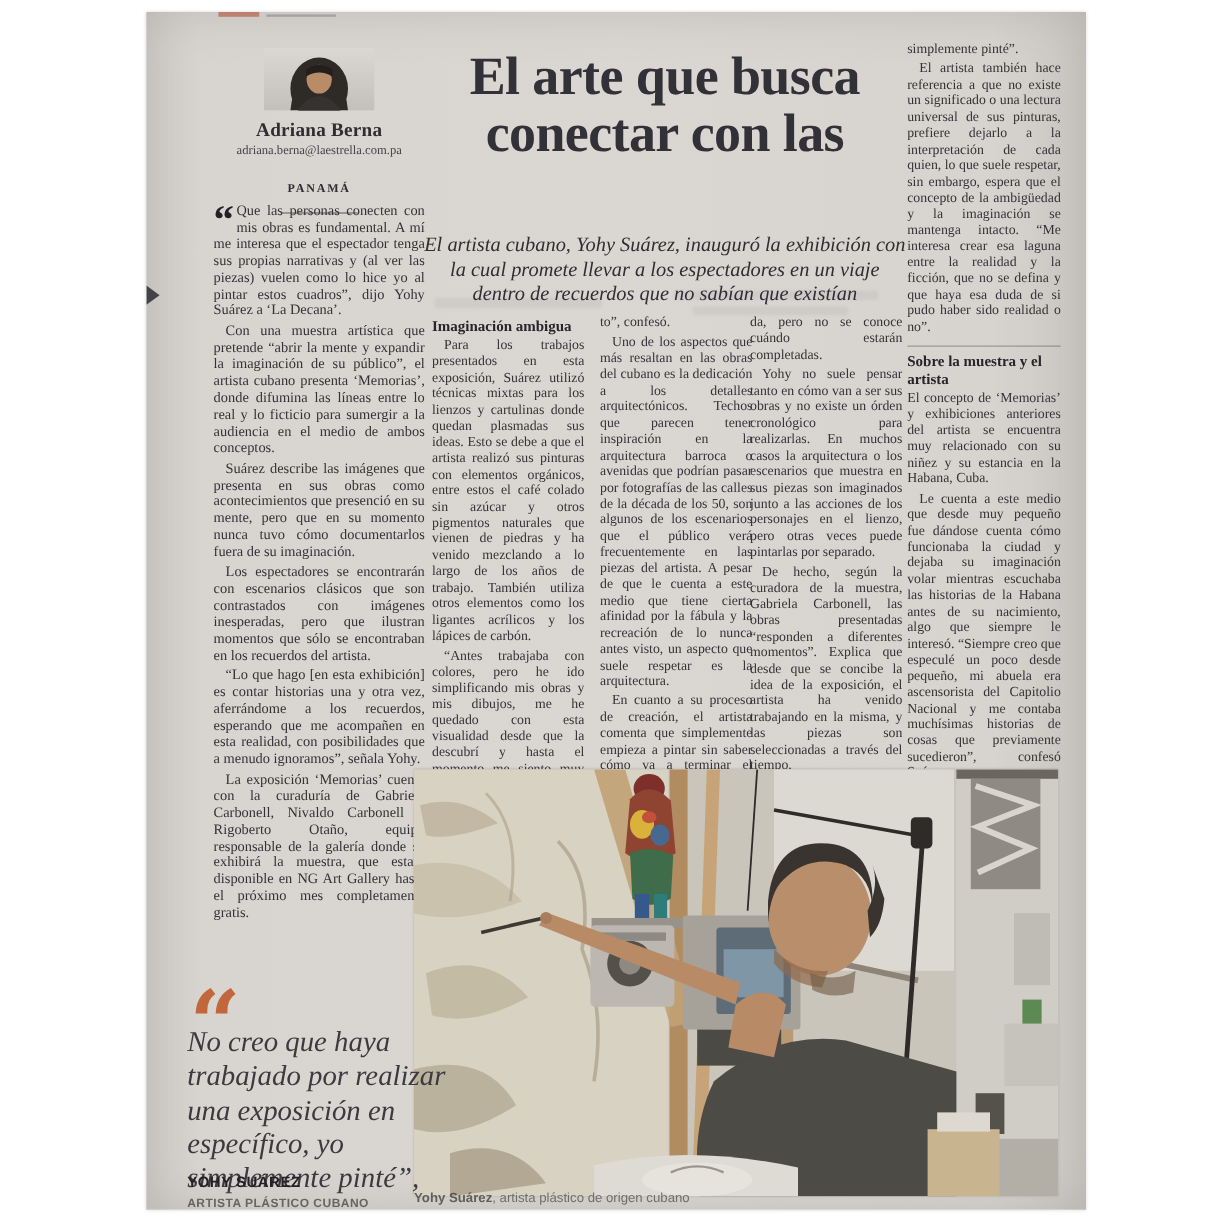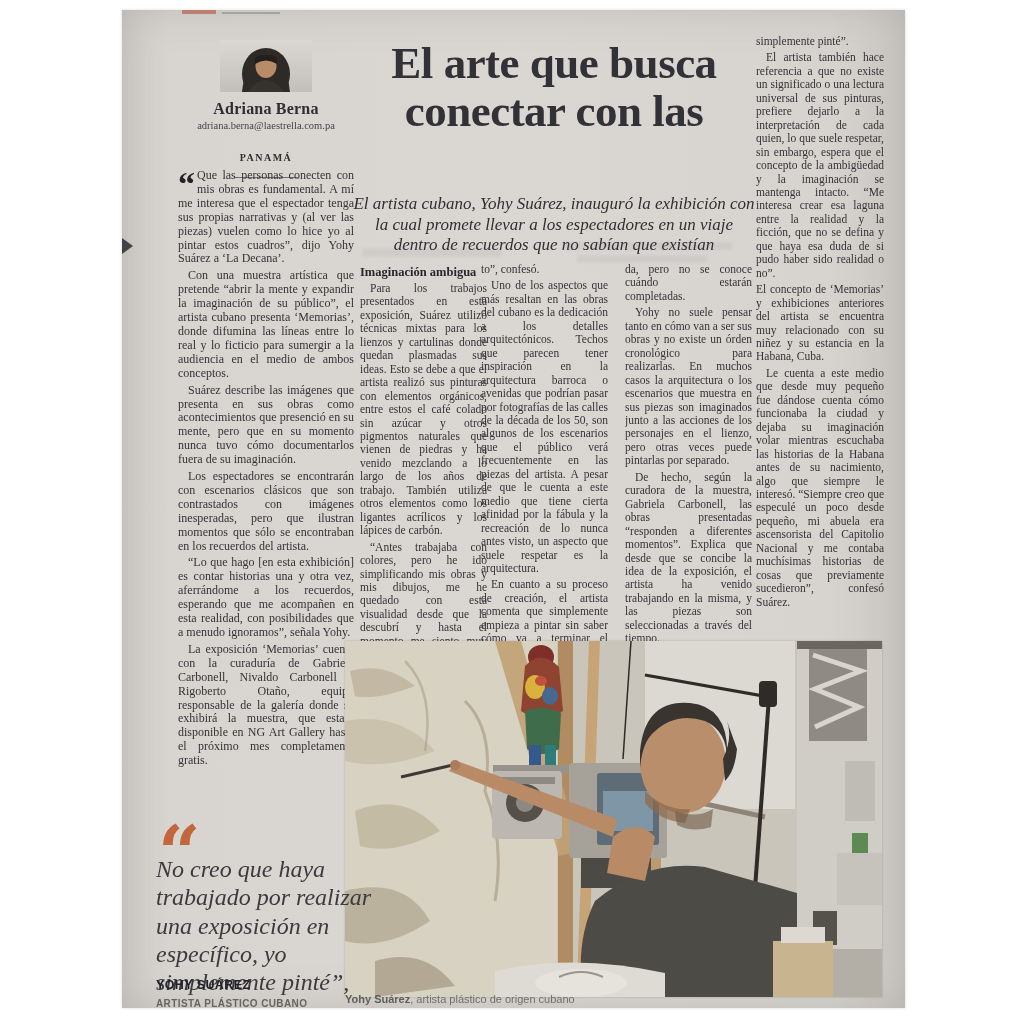--- a/index.html
+++ b/index.html
@@ -31,21 +31,21 @@
   .col{color:#333236;}
   .col p{margin:1px 0 3px 0;text-align:justify;text-indent:10px;
          font-size:11.5px;line-height:1.17;hyphens:auto;}
   .col p.noind{text-indent:0;}
   .col h3{margin:3px 0 2px 0;font-size:12.5px;color:#26252a;}
   .col1{left:56px;top:158px;width:176px;height:612px;overflow:hidden;}
   .col1 p{font-size:12px;line-height:1.16;}
   .open-quote{float:left;font-size:34px;line-height:.55;font-weight:bold;color:#222126;
               margin:6px 4px 0 0;letter-spacing:-2px;}
   .col2{left:238px;top:252px;width:127px;height:384px;overflow:hidden;}
-  .col3{left:359px;top:252px;width:127px;height:384px;overflow:hidden;}
+  .col3{left:378px;top:252px;width:127px;height:384px;overflow:hidden;}
   .col4{left:503px;top:252px;width:127px;height:384px;overflow:hidden;}
   .col5{left:634px;top:24px;width:128px;height:610px;overflow:hidden;}
   .col5 .subhead{border-top:1px solid rgba(40,40,40,.35);margin:8px 0 3px 0;padding-top:5px;
                  font-size:12.5px;line-height:1.15;}
   
   .credit{left:223px;top:645px;width:631px;text-align:right;font-family:"Liberation Sans",sans-serif;
           font-size:9.5px;font-weight:bold;color:#4a4945;}
   .photo{left:223px;top:631px;width:537px;height:356px;background:#c8c4bb;overflow:hidden;
          box-shadow:0 0 2px rgba(0,0,0,.2);}
   .caption{left:223px;top:983px;width:537px;font-family:Liberation Sans, sans-serif;
@@ -130,20 +130,21 @@
   <div class="abs col col4">
     <p class="noind">da, pero no se conoce cuándo estarán completadas.</p>
     <p>Yohy no suele pensar tanto en cómo van a ser sus obras y no existe un órden cronológico para realizarlas. En muchos casos la arquitectura o los escenarios que muestra en sus piezas son imaginados junto a las acciones de los personajes en el lienzo, pero otras veces puede pintarlas por separado.</p>
     <p>De hecho, según la curadora de la muestra, Gabriela Carbonell, las obras presentadas “responden a diferentes momentos”. Explica que desde que se concibe la idea de la exposición, el artista ha venido trabajando en la misma, y las piezas son seleccionadas a través del tiempo.</p>
 
   </div>
 
   <div class="abs col col5">
     <p class="noind">simplemente pinté”.</p>
     <p>El artista también hace referencia a que no existe un significado o una lectura universal de sus pinturas, prefiere dejarlo a la interpretación de cada quien, lo que suele respetar, sin embargo, espera que el concepto de la ambigüedad y la imaginación se mantenga intacto. “Me interesa crear esa laguna entre la realidad y la ficción, que no se defina y que haya esa duda de si pudo haber sido realidad o no”.</p>
+    <h3 class="subhead">Sobre la muestra y el artista</h3>
     <p class="noind">El concepto de ‘Memorias’ y exhibiciones anteriores del artista se encuentra muy relacionado con su niñez y su estancia en la Habana, Cuba.</p>
     <p>Le cuenta a este medio que desde muy pequeño fue dándose cuenta cómo funcionaba la ciudad y dejaba su imaginación volar mientras escuchaba las historias de la Habana antes de su nacimiento, algo que siempre le interesó. “Siempre creo que especulé un poco desde pequeño, mi abuela era ascensorista del Capitolio Nacional y me contaba muchísimas historias de cosas que previamente sucedieron”, confesó Suárez.</p>
 
   </div>
 
   <div class="abs credit">Cedida</div>
 
   <div class="abs photo">
     <svg width="537" height="356" viewBox="0 0 537 356">
       <rect width="537" height="356" fill="#c9c5bb"></rect>

